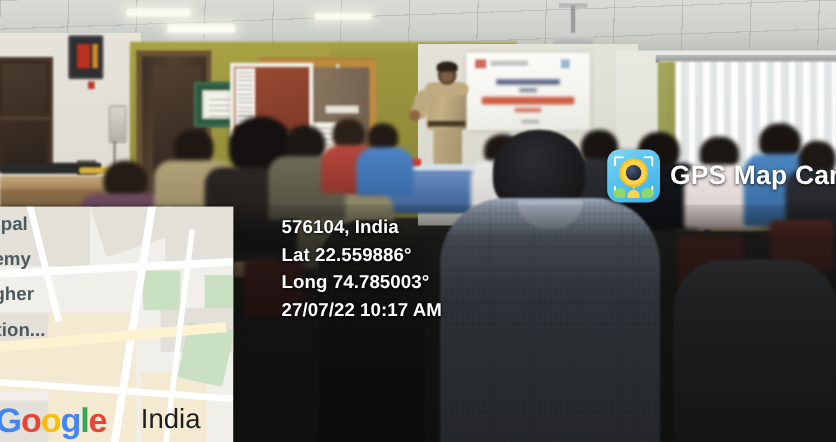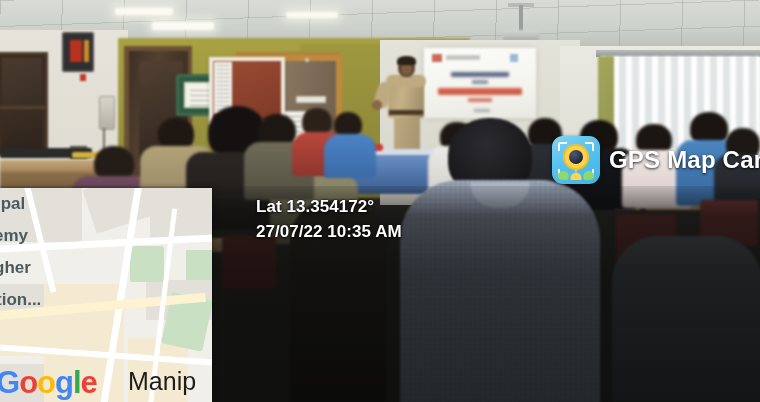--- a/index.html
+++ b/index.html
@@ -589,26 +589,28 @@
     <div class="map-road-y" style="left:-6px;top:114px;width:212px;height:9px;transform:rotate(-5deg);"></div>
     <div class="map-road" style="left:160px;top:20px;width:5px;height:200px;transform:rotate(7deg);"></div>
 
     <div class="map-label" style="left:-4px;top:6px;font-size:17px;">ipal</div>
     <div class="map-label" style="left:-6px;top:38px;font-size:17px;">emy</div>
     <div class="map-label" style="left:-6px;top:70px;font-size:17px;">gher</div>
     <div class="map-label" style="left:-4px;top:102px;font-size:17px;">tion...</div>
 
     <div class="google-logo"><span class="g1">G</span><span class="g2">o</span><span class="g3">o</span><span class="g4">g</span><span class="g5">l</span><span class="g6">e</span></div>
 
-    <div class="map-city">Manip</div>
+    <div class="map-city">India</div>
   </div>
 
   <div class="gps-text">
-    <div class="gps-line">Lat 13.354172°</div>
-    <div class="gps-line">27/07/22 10:35 AM</div>
+    <div class="gps-line">576104, India</div>
+    <div class="gps-line">Lat 22.559886°</div>
+    <div class="gps-line">Long 74.785003°</div>
+    <div class="gps-line">27/07/22 10:17 AM</div>
   </div>
 
   <div class="brand">
     <div class="brand-icon">
       <div class="bi-corner bi-tl"></div>
       <div class="bi-corner bi-tr"></div>
       <div class="bi-corner bi-bl"></div>
       <div class="bi-corner bi-br"></div>
       <div class="bi-ground"></div>
       <div class="bi-pin"></div>

